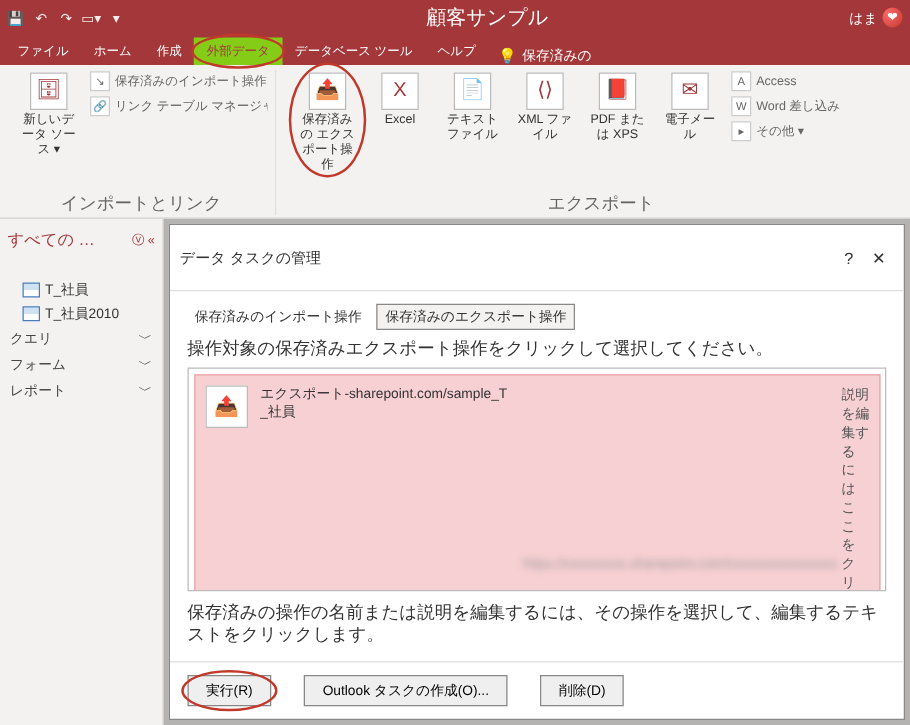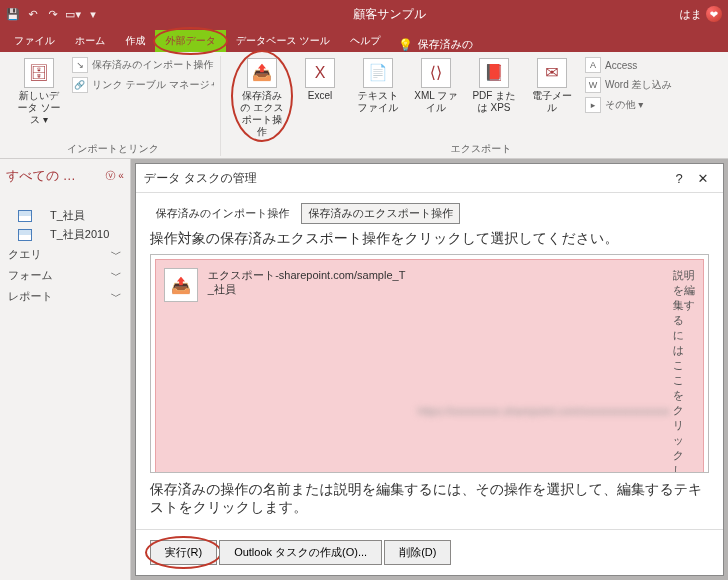--- a/index.html
+++ b/index.html
@@ -1,67 +1,67 @@
 <!DOCTYPE html>
 <html><head>
 <meta charset="utf-8">
 <style>
 html,body{margin:0;padding:0;font-family:"Meiryo UI","Yu Gothic UI",sans-serif;font-size:11px;color:#333;background:#fff}
 .app{width:728px;height:580px;display:flex;flex-direction:column;overflow:hidden;position:relative}
 .titlebar{height:28px;background:#a4373a;display:flex;align-items:center;color:#fff;padding:0 6px;gap:6px}
 .titlebar .qat{display:flex;gap:6px;align-items:center}
 .titlebar .qat .ic{width:14px;height:14px;display:flex;align-items:center;justify-content:center;opacity:.9}
-.titlebar .title{flex:1;text-align:center;font-size:12px}
+.titlebar .title{flex:1;text-align:center;font-size:16px}
 .titlebar .user{display:flex;align-items:flex-end;gap:4px;font-size:11px}
 .heart{width:16px;height:16px;border-radius:50%;background:radial-gradient(circle at 30% 30%,#ff6b6b,#c0392b);display:flex;align-items:center;justify-content:center;color:#fff;font-size:10px}
 .ribbon-tabs{height:24px;background:#a4373a;display:flex;align-items:flex-end;color:#fff;padding:0 4px;gap:0}
 .ribbon-tabs .tab{padding:4px 10px;font-size:10px;cursor:pointer}
 .ribbon-tabs .tab.active{background:#84cc16;color:#a4373a}
 .tab-wrap{position:relative}
 .tab-circle{position:absolute;inset:-3px -2px -3px -2px;border:2px solid #c0392b;border-radius:50%;pointer-events:none}
 .tell{display:flex;align-items:center;gap:4px;margin-left:8px;color:#fff;font-size:11px}
 .tell .bulb{font-size:12px}
 .ribbon{background:#f3f2f1;border-bottom:1px solid #d0cecd;display:flex;padding:4px 6px 2px;gap:8px;min-height:92px}
 .group{display:flex;flex-direction:column;align-items:center;border-right:1px solid #e1dfde;padding:0 6px}
 .group:last-child{border-right:none}
 .group-body{display:flex;gap:4px;flex:1}
-.group-label{font-size:10px;color:#666;margin-top:2px}
+.group-label{font-size:14px;color:#666;margin-top:14px}
 .btn-lg{display:flex;flex-direction:column;align-items:center;justify-content:flex-start;width:50px;padding:2px;gap:2px;text-align:center;font-size:10px;line-height:1.2;cursor:pointer}
 .btn-lg .ic{width:28px;height:28px;background:#fff;border:1px solid #bbb;display:flex;align-items:center;justify-content:center;font-size:16px;color:#a4373a}
 .btn-sm{display:flex;align-items:center;gap:4px;font-size:10px;padding:1px 2px;color:#666;width:140px;white-space:nowrap;overflow:hidden}
 .btn-sm .ic{width:14px;height:14px;flex-shrink:0;display:flex;align-items:center;justify-content:center;border:1px solid #ccc;background:#fff;font-size:9px}
 .stack{display:flex;flex-direction:column;gap:2px;justify-content:flex-start}
 .highlight-btn{position:relative}
 .highlight-btn::after{content:"";position:absolute;inset:-6px -4px -2px -4px;border:2px solid #c0392b;border-radius:50%}
 .body{flex:1;display:flex;overflow:hidden}
 .nav{width:140px;background:#f3f2f1;border-right:1px solid #d0cecd;padding:6px 4px;font-size:11px}
 .nav-title{display:flex;align-items:center;justify-content:space-between;font-size:13px;color:#a4373a;margin-bottom:19px;padding:2px}
 .nav-title .chev{font-size:10px}
 .nav-sec{display:flex;justify-content:space-between;padding:3px 4px;color:#444;cursor:pointer}
 .nav-sec.head{font-weight:bold;color:#0a64a4}
-.nav-item{display:flex;align-items:center;gap:18px;padding:2px 4px 2px 14px;color:#333;cursor:pointer}
+.nav-item{display:flex;align-items:center;gap:4px;padding:2px 4px 2px 14px;color:#333;cursor:pointer}
 .tbl-ic{width:12px;height:10px;border:1px solid #4a7ebb;background:linear-gradient(#cfe2f3 50%,#fff 50%)}
 .content{flex:1;background:#b5b3b2;display:flex;align-items:stretch;padding:4px}
 .dialog{flex:1;background:#fff;border:1px solid #888;display:flex;flex-direction:column}
-.dlg-title{height:28px;display:flex;align-items:center;padding:0 8px;font-size:12px;border-bottom:1px solid #ddd}
+.dlg-title{height:28px;display:flex;align-items:center;padding:12px 8px;font-size:12px;border-bottom:1px solid #ddd}
 .dlg-title .sp{flex:1}
 .dlg-title .wb{width:24px;text-align:center;font-size:13px;cursor:pointer;color:#333}
 .dlg-body{flex:1;padding:10px 14px;display:flex;flex-direction:column;gap:6px;overflow:hidden}
 .sub-tabs{display:flex;gap:6px;align-items:center;font-size:11px}
 .sub-tabs .st{padding:2px 6px;cursor:pointer}
 .sub-tabs .st.sel{border:1px solid #888;background:#f3f2f1}
 .instr{font-size:14px;color:#333}
 .list{flex:1;border:1px solid #bbb;background:#fff;overflow:auto}
 .row{display:flex;gap:10px;padding:8px;border:1px solid #e9a3a7;background:#f7d0d3;margin:4px}
 .row .ric{width:32px;height:32px;background:#fff;border:1px solid #bbb;display:flex;align-items:center;justify-content:center;font-size:16px;color:#2e75b6}
 .row .rtext{flex:0 0 200px;font-size:11px;line-height:1.3;word-break:break-all}
 .row .rdesc{flex:1;font-size:11px;color:#555;display:flex;align-items:center}
 .blur{filter:blur(3px);color:#999}
 .foot-note{font-size:14px;color:#333;padding:2px 0}
-.dlg-buttons{display:flex;gap:2px;padding:10px 14px;border-top:1px solid #ddd}
+.dlg-buttons{display:flex;gap:26px;padding:10px 14px;border-top:1px solid #ddd}
 .dlg-buttons .sp{flex:1}
 .btn{padding:4px 14px;border:1px solid #8a8886;background:#efefef;font-size:11px;cursor:pointer;position:relative}
 .btn.mark::after{content:"";position:absolute;inset:-5px -6px;border:2px solid #c0392b;border-radius:50%}
 </style>
 </head>
 <body>
 <div class="app">
   <div class="titlebar">
     <div class="qat">
       <span class="ic">💾</span>

